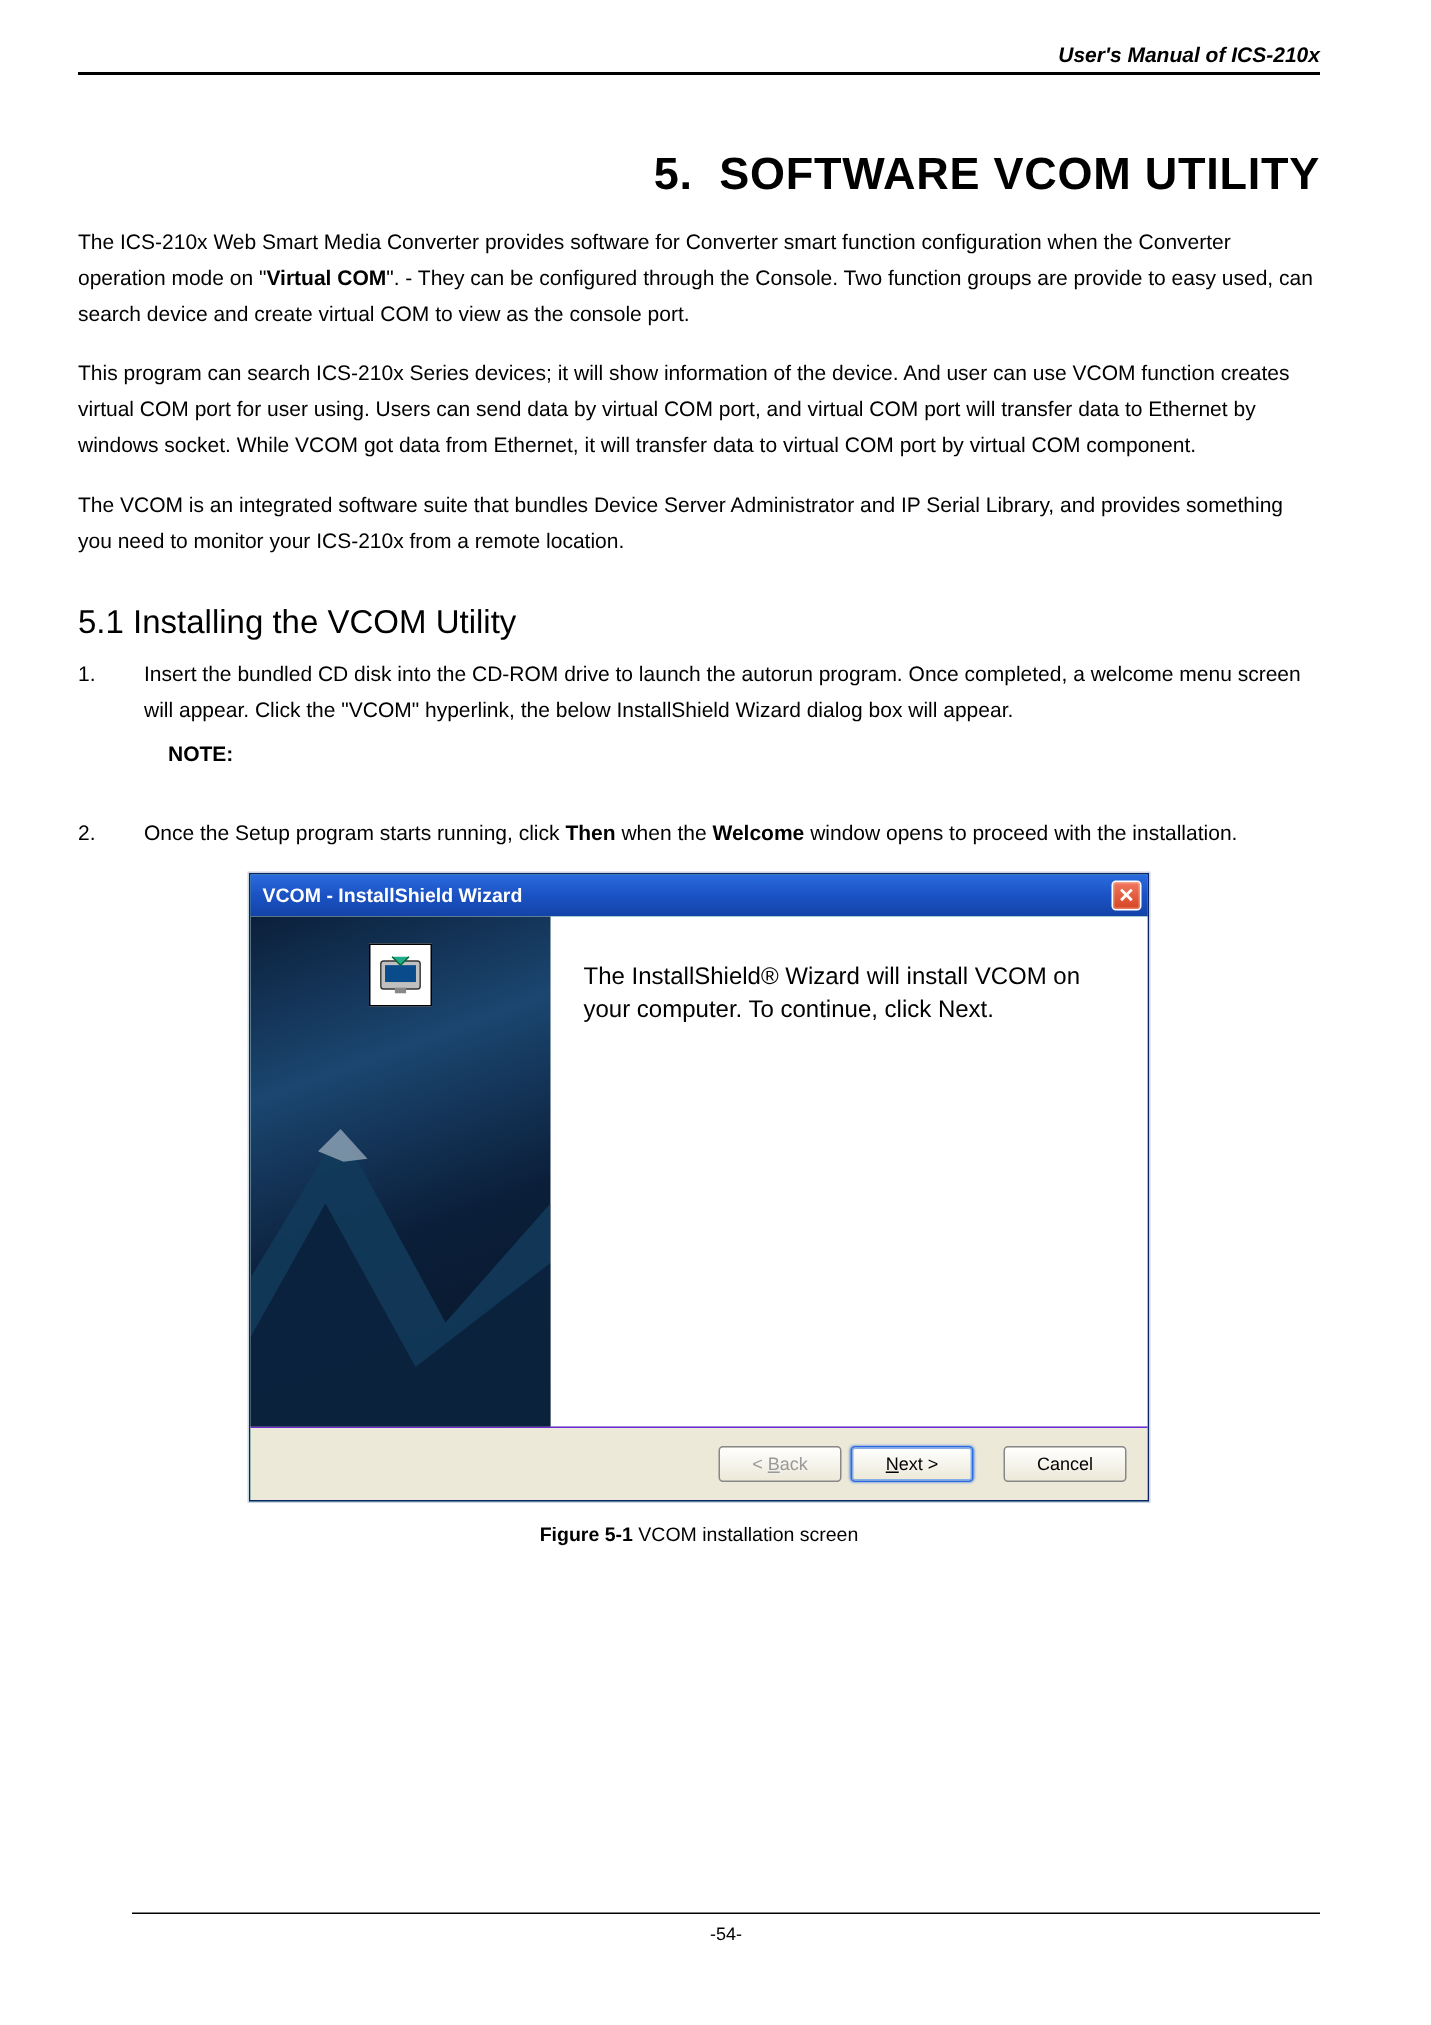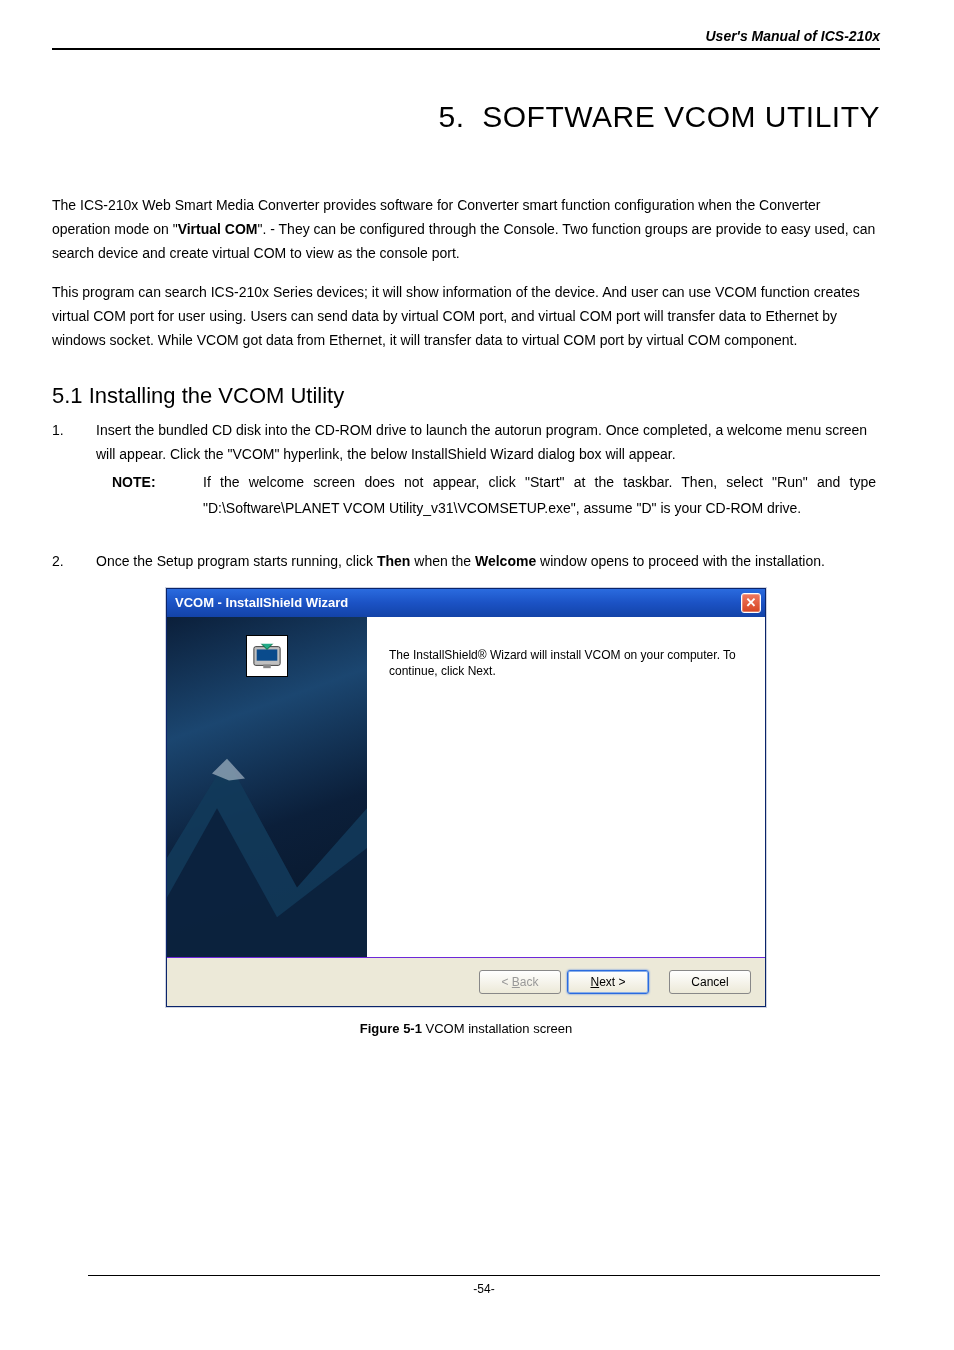--- a/index.html
+++ b/index.html
@@ -18,24 +18,24 @@
     text-align: right;
     font-weight: bold;
     font-style: italic;
     font-size: 14px;
     padding-bottom: 4px;
     border-bottom: 2px solid #000;
     margin-bottom: 50px;
   }
   .chapter-title {
     font-family: Verdana, Arial, sans-serif;
-    font-weight: normal;
+    font-weight: bold;
     font-size: 30px;
     text-align: right;
-    margin-bottom: 60px;
+    margin-bottom: 16px;
     letter-spacing: 0.5px;
   }
   .para {
     font-size: 14px;
     line-height: 1.7;
     margin-bottom: 16px;
     text-align: left;
   }
   .para b { font-weight: bold; }
   .section-title {
@@ -156,21 +156,21 @@
     font-size: 12px;
     color: #000;
   }
   .wizard-main h3 {
     font-size: 13px;
     font-weight: bold;
     margin-bottom: 30px;
     font-family: Tahoma, Arial, sans-serif;
   }
   .wizard-main p {
-    font-size: 12px;
+    font-size: 16px;
     line-height: 1.4;
   }
   .wizard-buttons {
     background: #ece9d8;
     border-top: 1px solid #6d28d9;
     padding: 12px 14px;
     display: flex;
     justify-content: flex-end;
     gap: 6px;
   }
@@ -217,31 +217,31 @@
   <div class="header-line">User's Manual of ICS-210x</div>
 
   <div class="chapter-title">5.&nbsp;&nbsp;SOFTWARE VCOM UTILITY</div>
 
   <p class="para">
     <span>The ICS-210x Web Smart Media Converter provides software for Converter smart function configuration when the Converter operation mode on "</span><b>Virtual COM</b><span>". - They can be configured through the Console.  Two function groups are provide to easy used, can search device and create virtual COM to view as the console port.</span>
   </p>
 
   <p class="para">This program can search ICS-210x Series devices; it will show information of the device. And user can use VCOM function creates virtual COM port for user using. Users can send data by virtual COM port, and virtual COM port will transfer data to Ethernet by windows socket. While VCOM got data from Ethernet, it will transfer data to virtual COM port by virtual COM component.</p>
 
+  <p class="para">The VCOM is an integrated software suite that bundles Device Server Administrator and IP Serial Library, and provides something you need to monitor your ICS-210x from a remote location.</p>
 
   <div class="section-title">5.1 Installing the VCOM Utility</div>
 
   <div class="step-row">
     <div class="step-num">1.</div>
     <div class="step-body">Insert the bundled CD disk into the CD-ROM drive to launch the autorun program. Once completed, a welcome menu screen will appear. Click the "VCOM" hyperlink, the below InstallShield Wizard dialog box will appear.</div>
   </div>
 
   <div class="note-row">
     <div class="note-label">NOTE:</div>
-    <div class="note-body">If the welcome screen does not appear, click "Start" at the taskbar. Then, select "Run" and type "D:\Software\PLANET VCOM Utility_v31\VCOMSETUP.exe", assume "D" is your CD-ROM drive.</div>
   </div>
 
   <div class="step-row" style="margin-bottom:14px;">
     <div class="step-num">2.</div>
     <div class="step-body">
       <span>Once the Setup program starts running, click </span><b>Then</b><span> when the </span><b>Welcome</b><span> window opens to proceed with the installation.</span>
     </div>
   </div>
 
   <div class="wizard-wrap">

